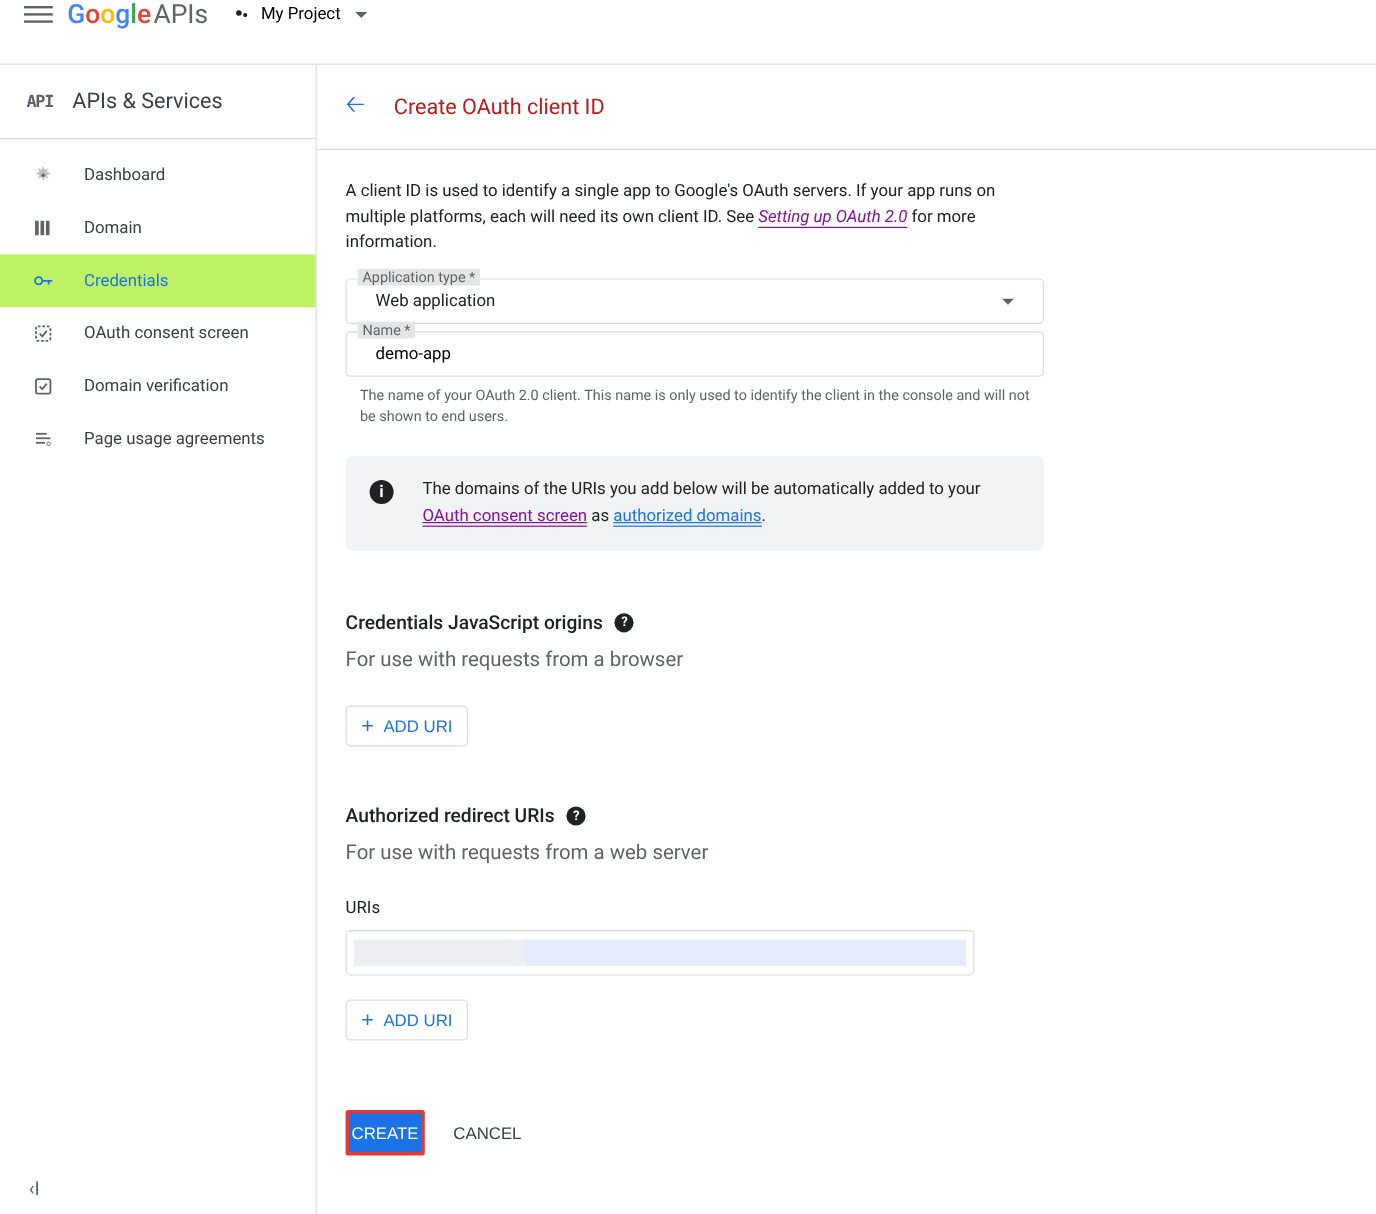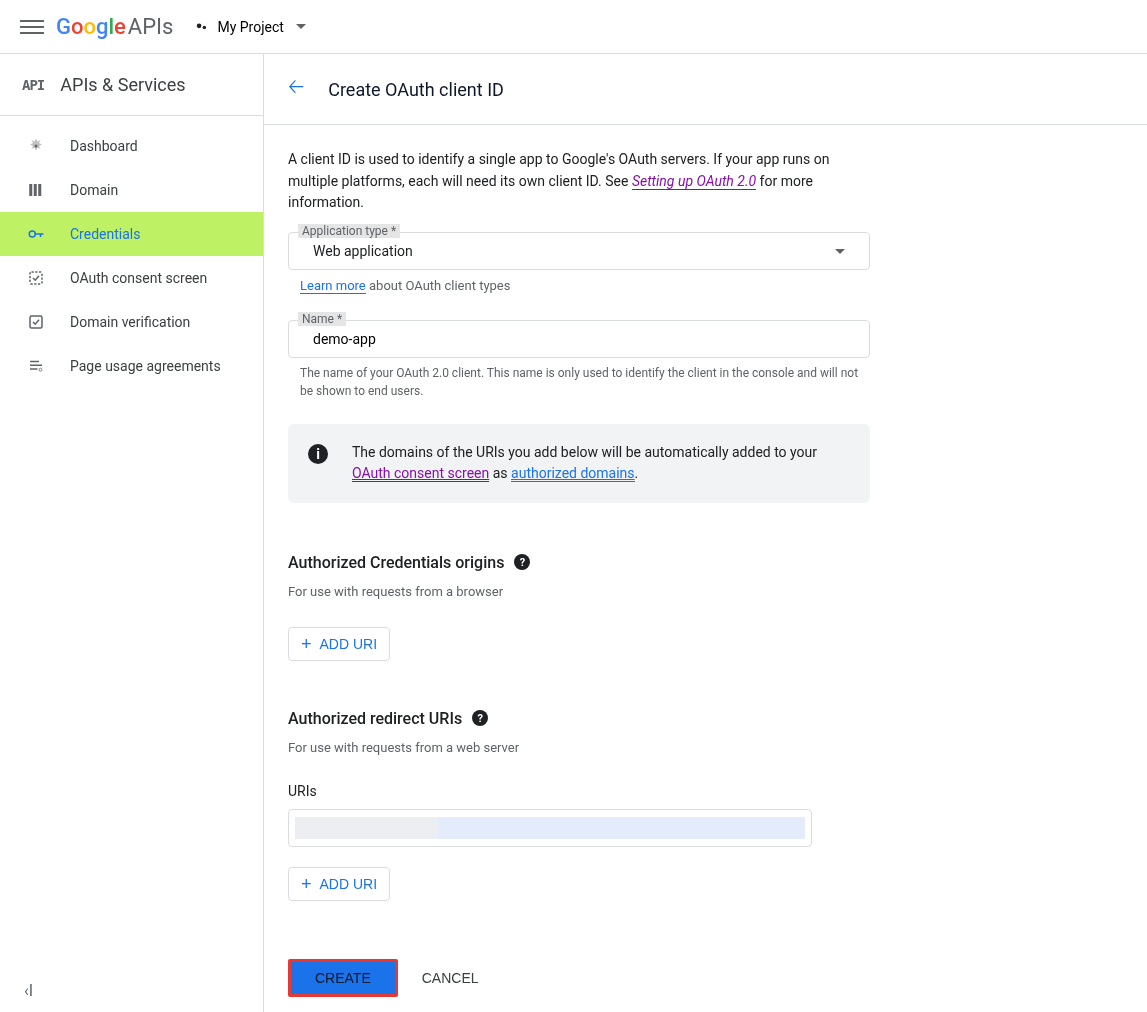--- a/index.html
+++ b/index.html
@@ -1,17 +1,17 @@
 <!DOCTYPE html>
 <html><head>
 <meta charset="utf-8">
 <style>
 * { box-sizing: border-box; margin: 0; padding: 0; }
 body { font-family: 'Google Sans', Roboto, Arial, sans-serif; color: #202124; background: #fff; }
-.header { display: flex; align-items: center; height: 54px; padding: 0 12px; border-bottom: 1px solid #dadce0; }
+.header { display: flex; align-items: flex-start; height: 54px; padding: 0 12px; border-bottom: 1px solid #dadce0; }
 .hamburger { width: 24px; height: 24px; margin: 0 12px 0 8px; cursor: pointer; display: flex; flex-direction: column; justify-content: center; gap: 4px; }
 .hamburger span { display: block; height: 2px; background: #5f6368; }
 .logo { display: flex; align-items: center; font-size: 22px; margin-right: 14px; }
 .logo-g { font-weight: 500; }
 .logo .b { color: #4285F4; } .logo .r { color: #EA4335; } .logo .y { color: #FBBC05; } .logo .g { color: #34A853; }
 .logo-apis { color: #5f6368; font-weight: 400; margin-left: 2px;}
 .project-sel { display: flex; align-items: center; gap: 8px; cursor: pointer; padding: 4px 8px; }
 .project-dots { width: 14px; height: 14px; }
 .project-name { font-size: 14px; color: #000000; }
 .caret-down { width: 0; height: 0; border-left: 5px solid transparent; border-right: 5px solid transparent; border-top: 5px solid #5f6368; margin-left: 4px;}
@@ -22,47 +22,47 @@
 .sidebar-title .title-text { font-size: 18px; color: #3c4043; }
 .sidebar-nav { padding-top: 8px; flex: 1; }
 .nav-item { display: flex; align-items: center; gap: 24px; padding: 12px 18px 12px 26px; font-size: 14px; color: #3c4043; cursor: pointer; }
 .nav-item.active { background: #bef264; color: #1a73e8; }
 .nav-item .nav-icon { width: 20px; height: 20px; display: flex; align-items: center; justify-content: center; color: #5f6368; }
 .nav-item.active .nav-icon { color: #1a73e8; }
 .collapse-btn { position: absolute; bottom: 12px; left: 24px; cursor: pointer; font-size: 16px; color: #5f6368;}
 .main { flex: 1; overflow-y: auto; }
 .main-header { display: flex; align-items: center; gap: 24px; padding: 18px 24px; border-bottom: 1px solid #dadce0; }
 .back-arrow { color: #1a73e8; cursor: pointer; font-size: 20px; }
-.page-title { font-size: 18px; color: #0f172a; }
+.page-title { font-size: 18px; color: #b91c1c; }
 .content { padding: 24px; max-width: 630px; }
 .desc { font-size: 14px; color: #202124; line-height: 1.55; margin-bottom: 18px; }
 .link { color: #8411a8; border-bottom: 1px solid #8411a8; text-decoration: none; font-style: italic; }
 .field-wrap { position: relative; margin-bottom: 6px; }
 .field-label { position: absolute; top: -8px; left: 10px; background: #e5e5e5; padding: 0 4px; font-size: 12px; color: #5f6368; }
 .select-box, .text-input { width: 100%; border: 1px solid #dadce0; border-radius: 4px; padding: 10px 24px; font-size: 14px; font-family: inherit; background: #fff; }
 .select-box { display: flex; justify-content: space-between; align-items: center; cursor: pointer; }
 .text-input { outline: none; }
 .helper { font-size: 13px; color: #5f6368; line-height: 1.5; margin-bottom: 24px; margin-top: 6px; margin-left: 12px;}
 .helper2 { font-size: 12px; color: #5f6368; line-height: 1.5; margin-bottom: 24px; margin-top: 6px; margin-left: 12px;}
 .learn-link { color: #1a73e8; border-bottom: 1px solid #1a73e8; text-decoration: none; font-size: 13px;}
 .info-banner { background: #f1f3f4; border-radius: 6px; padding: 18px 20px; display: flex; gap: 24px; margin-bottom: 50px; }
 .info-icon { width: 20px; height: 20px; display:flex; align-items:center; justify-content:center; font-size: 14px; background:#202124; color:#fff; border-radius:50%; font-weight:bold; flex-shrink: 0; margin-top:2px;}
 .info-text { font-size: 14px; line-height: 1.55; }
 .info-text .plink { color: #8411a8; border-bottom: 1px solid #8411a8; }
 .info-text .blink { color: #1a73e8; border-bottom: 1px solid #1a73e8; }
 .section-title { font-size: 16px; font-weight: 500; display: flex; align-items: center; gap: 10px; margin-bottom: 12px;}
 .help-icon { display: inline-flex; width: 16px; height: 16px; background: #202124; color: #fff; border-radius: 50%; align-items: center; justify-content: center; font-size: 11px; font-weight: bold;}
-.section-sub { font-size: 13px; color: #5f6368; margin-bottom: 28px; }
+.section-sub { font-size: 17px; color: #5f6368; margin-bottom: 28px; }
 .add-btn { display: inline-flex; align-items: center; gap: 8px; border: 1px solid #dadce0; border-radius: 4px; padding: 7px 12px; color: #1a73e8; font-size: 14px; font-weight: 500; cursor: pointer; background: #fff; margin-bottom: 48px;}
 .plus { font-size: 18px; line-height: 1; }
 .uris-label { font-size: 14px; margin-bottom: 10px; }
 .redacted-input { width: 90%; height: 38px; border: 1px solid #dadce0; border-radius: 4px; background: #fff; padding: 4px 6px; display:flex; align-items:center; margin-bottom: 20px;}
 .redacted-inner { width: 100%; height: 22px; background: linear-gradient(to right, #eceef1 0%, #eceef1 28%, #e4ecfb 28%, #e4ecfb 100%); }
 .btn-row { display: flex; gap: 18px; align-items: center; margin-top: 28px;}
-.btn-primary { background: #1a73e8; color: #0f172a; border: 3px solid #e53935; padding: 8px 24px; font-size: 14px; font-weight: 500; border-radius: 2px; cursor: pointer; }
+.btn-primary { background: #1a73e8; color: #ffffff; border: 3px solid #e53935; padding: 8px 2px; font-size: 14px; font-weight: 500; border-radius: 2px; cursor: pointer; }
 .btn-secondary { background: none; border: none; color: #3c4043; font-size: 14px; font-weight: 500; cursor: pointer; padding: 8px 6px;}
 svg { display: block; }
 </style>
 </head>
 <body>
 
 <div class="header">
   <div class="hamburger">
     <span></span>
       <span></span>
@@ -161,39 +161,36 @@
         <span>A client ID is used to identify a single app to Google's OAuth servers. If your app runs on multiple platforms, each will need its own client ID. See </span><a href="#" class="link">Setting up OAuth 2.0</a><span> for more information.</span>
       </p>
 
       <div class="field-wrap">
         <span class="field-label">Application type *</span>
         <div class="select-box">
           <span>Web application</span>
           <span class="caret-down"></span>
         </div>
       </div>
-      <div class="helper">
-        <a href="#" class="learn-link">Learn more</a><span> about OAuth client types</span>
-      </div>
 
       <div class="field-wrap">
         <span class="field-label">Name *</span>
         <input class="text-input" type="text" value="demo-app" style="">
       </div>
       <p class="helper2">The name of your OAuth 2.0 client. This name is only used to identify the client in the console and will not be shown to end users.</p>
 
       <div class="info-banner">
         <span class="info-icon">i</span>
         <div class="info-text">
           <span>The domains of the URIs you add below will be automatically added to your </span><a href="#" class="plink">OAuth consent screen</a><span> as </span><a href="#" class="blink">authorized domains</a><span>.</span>
         </div>
       </div>
 
       <div class="section-title">
-        <span>Authorized Credentials origins</span>
+        <span>Credentials JavaScript origins</span>
         <span class="help-icon">?</span>
       </div>
       <p class="section-sub">For use with requests from a browser</p>
       <button class="add-btn">
         <span class="plus">+</span>
         <span>ADD URI</span>
       </button>
 
       <div class="section-title">
         <span>Authorized redirect URIs</span>

